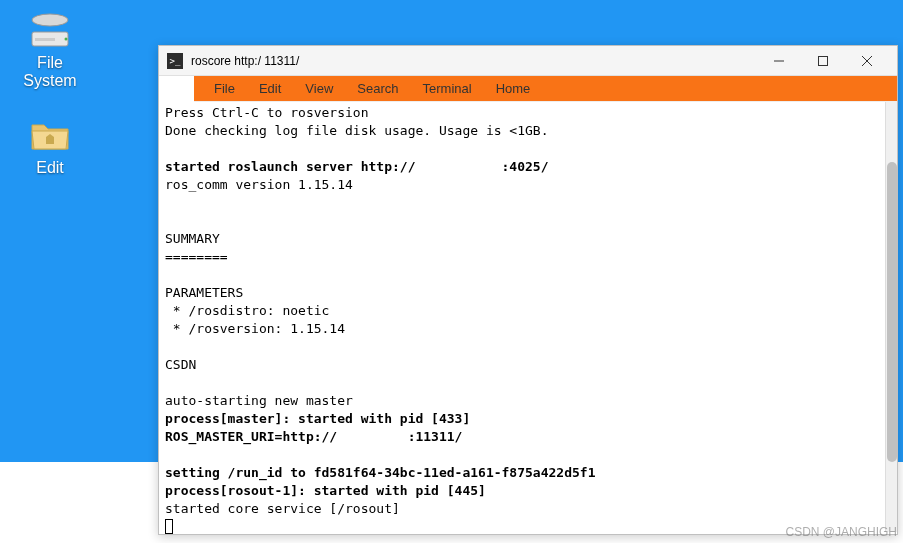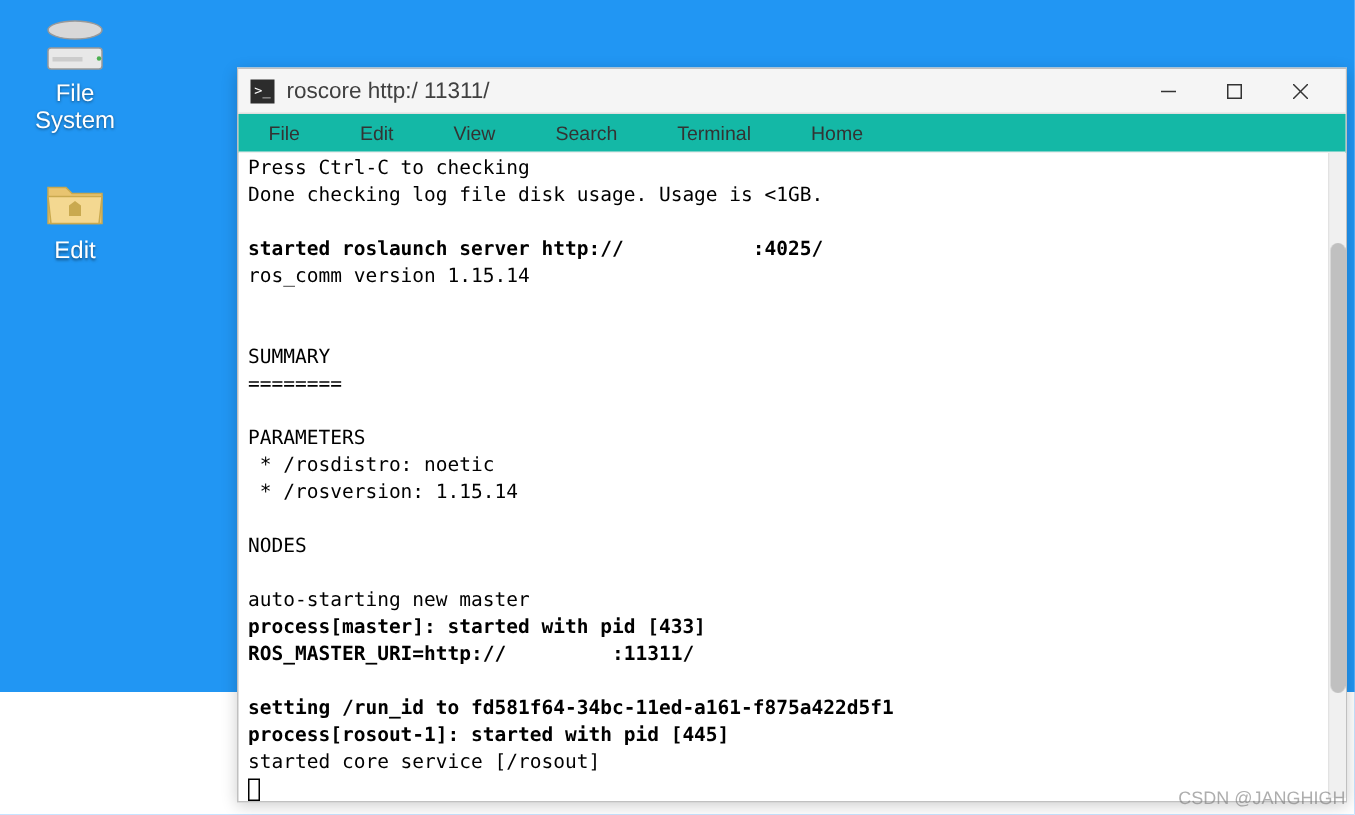--- a/index.html
+++ b/index.html
@@ -67,45 +67,46 @@
     margin-right: 8px;
     display: flex;
     align-items: center;
     justify-content: center;
     color: #fff;
     font-size: 9px;
     font-family: monospace;
   }
   .titlebar .title {
     flex: 1;
-    font-size: 15px;
-    color: #404040;
+    font-size: 12px;
+    color: #000000;
   }
   .titlebar .win-controls {
     display: flex;
     gap: 0;
   }
   .titlebar .win-btn {
     width: 44px;
     height: 28px;
     display: flex;
     align-items: center;
     justify-content: center;
     cursor: pointer;
     color: #555;
   }
   
   .menubar {
     height: 26px;
-    background: #14b8a6;
+    background: #f97316;
     display: flex;
     align-items: center;
     padding: 0 8px;
-    gap: 16px;
+    gap: 0;
     border-bottom: 1px solid #eee;
+    margin-left: 35px;
   }
   .menubar .menu-item {
     padding: 3px 12px;
     font-size: 13px;
     color: #333;
     cursor: pointer;
   }
   
   .terminal-body {
     flex: 1;
@@ -209,35 +210,35 @@
 
     <div class="menubar">
       <div class="menu-item">File</div>
       <div class="menu-item">Edit</div>
       <div class="menu-item">View</div>
       <div class="menu-item">Search</div>
       <div class="menu-item">Terminal</div>
       <div class="menu-item">Home</div>
     </div>
 
-    <div class="terminal-body"><span>Press Ctrl-C to checking</span>
+    <div class="terminal-body"><span>Press Ctrl-C to rosversion</span>
 <span>Done checking log file disk usage. Usage is &lt;1GB.</span>
 <span></span>
 <span class="b">started roslaunch server http://           :4025/</span>
 <span>ros_comm version 1.15.14</span>
 <span></span>
 <span></span>
 <span>SUMMARY</span>
 <span>========</span>
 <span></span>
 <span>PARAMETERS</span>
 <span> * /rosdistro: noetic</span>
 <span> * /rosversion: 1.15.14</span>
 <span></span>
-<span>NODES</span>
+<span>CSDN</span>
 <span></span>
 <span>auto-starting new master</span>
 <span class="b">process[master]: started with pid [433]</span>
 <span class="b">ROS_MASTER_URI=http://         :11311/</span>
 <span></span>
 <span class="b">setting /run_id to fd581f64-34bc-11ed-a161-f875a422d5f1</span>
 <span class="b">process[rosout-1]: started with pid [445]</span>
 <span>started core service [/rosout]</span>
 <span class="cursor-block"></span></div>
 

